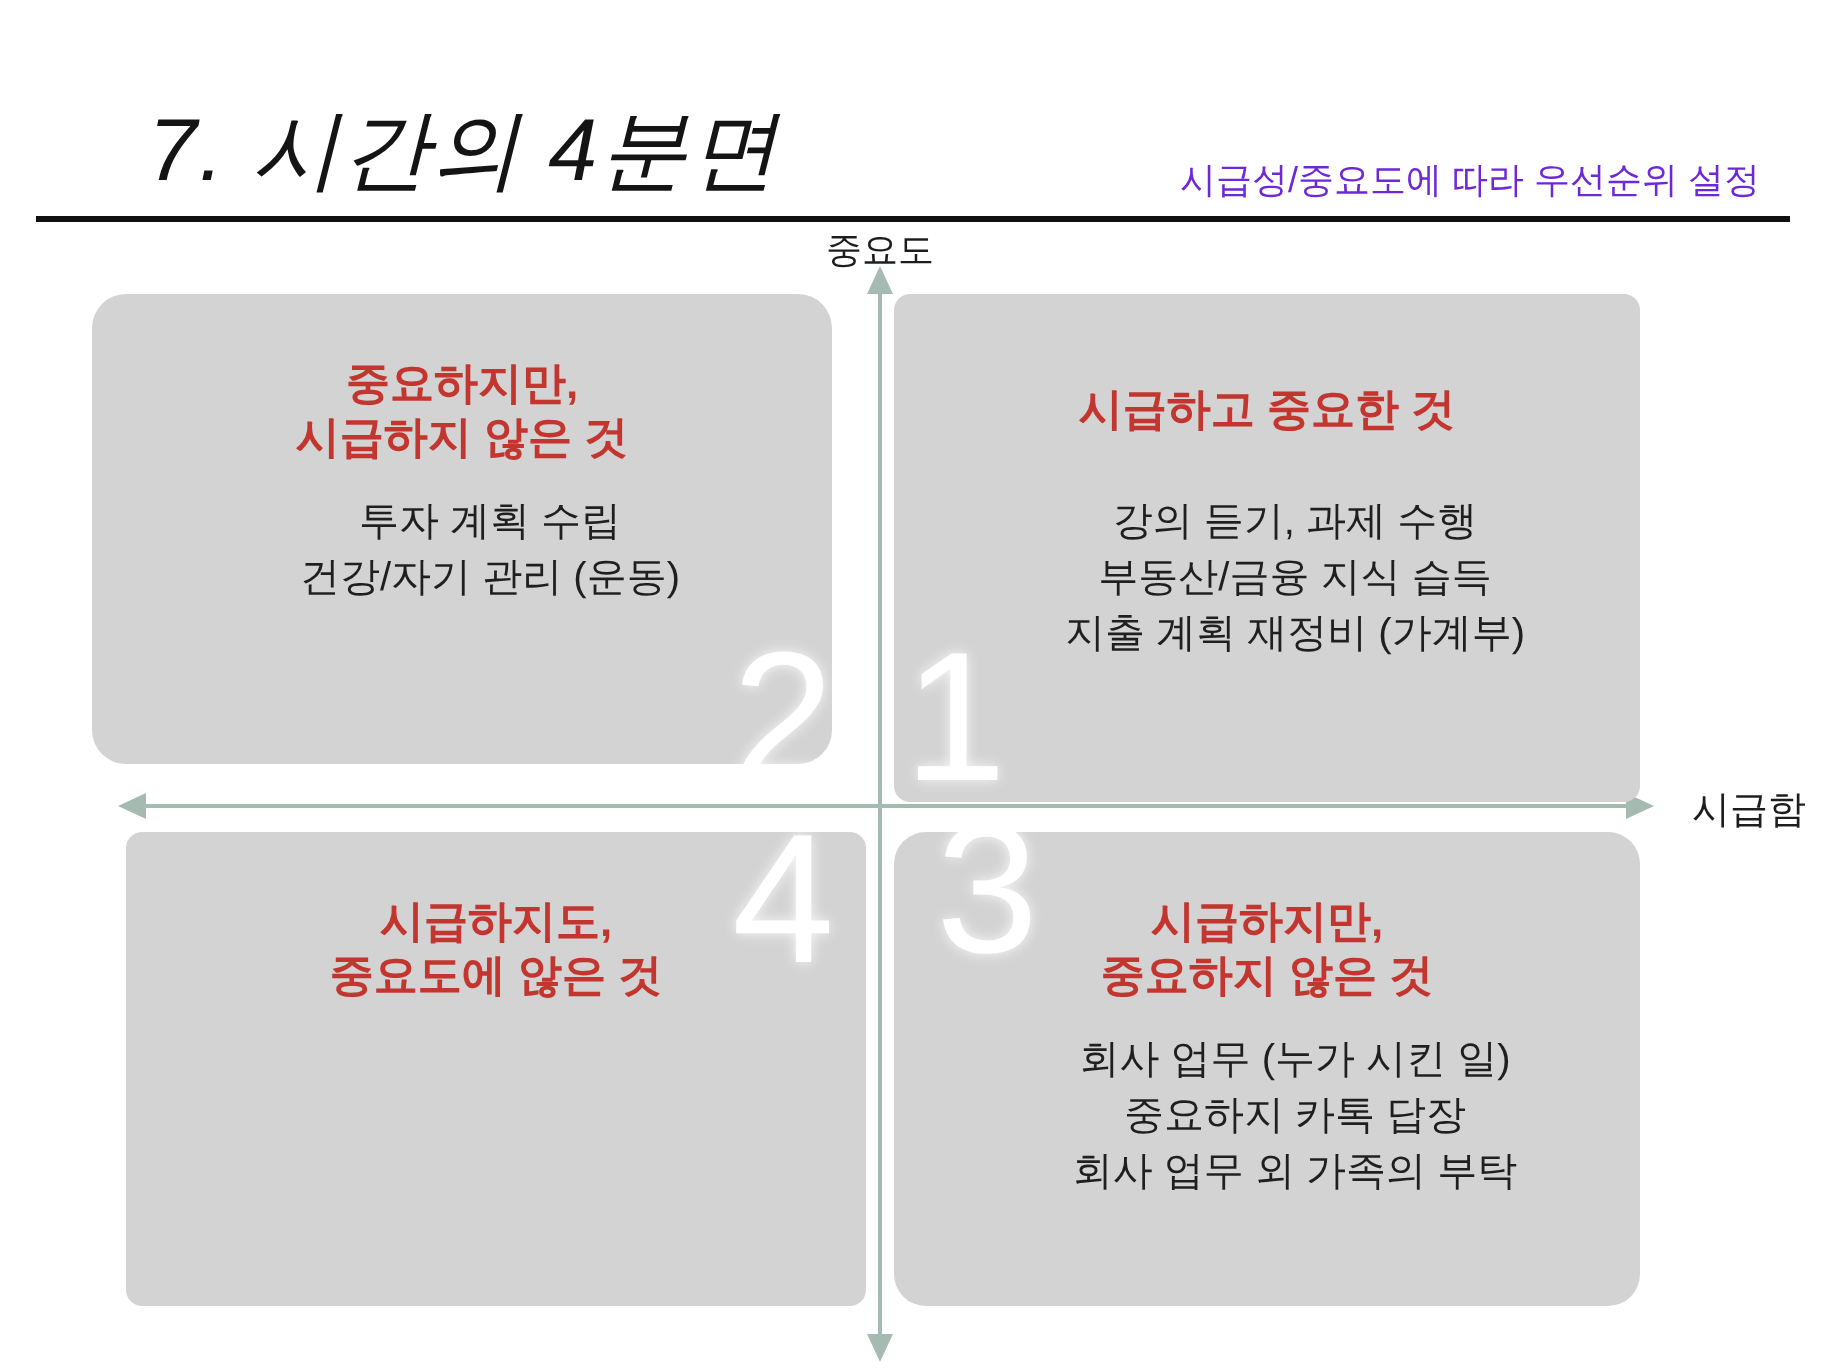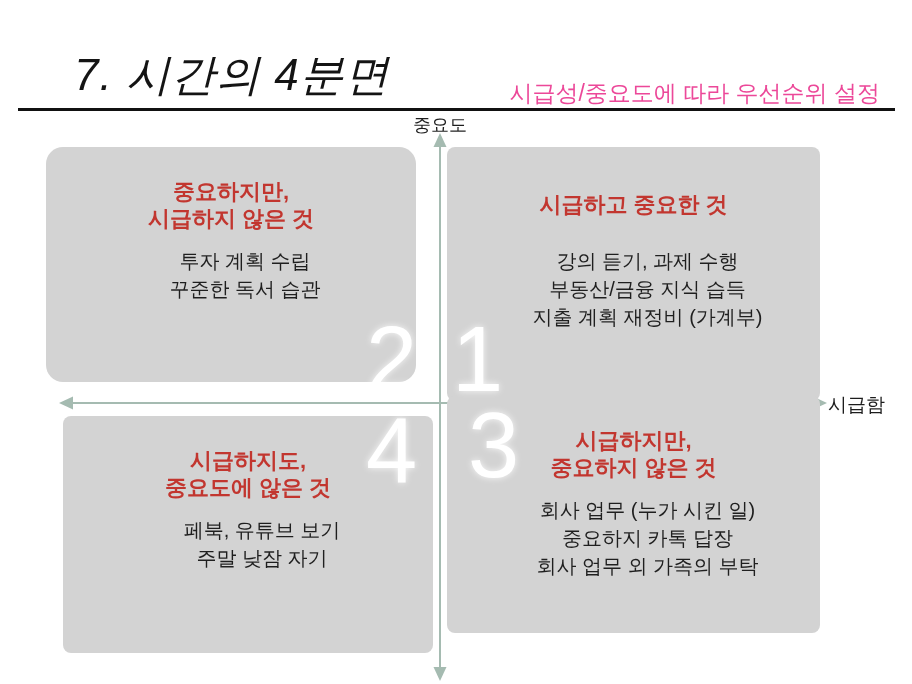--- a/index.html
+++ b/index.html
@@ -10,47 +10,47 @@
     overflow:hidden;
     font-family:"Liberation Sans","DejaVu Sans",sans-serif;
   }
   .slide-title{
     position:absolute;left:74px;top:46px;
     font-size:44px;font-weight:500;color:#141414;
     letter-spacing:1px;white-space:nowrap;font-style:italic;
   }
   .slide-subtitle{
     position:absolute;right:32px;top:78px;
-    font-size:23px;color:#ec4899;white-space:nowrap;
+    font-size:18px;color:#6d28d9;white-space:nowrap;
   }
   .title-rule{
     position:absolute;left:18px;top:108px;
     width:877px;height:3px;background:#111;
   }
   .v-axis-label{
     position:absolute;left:390px;top:113px;width:100px;
     text-align:center;font-size:18px;color:#1d1d1d;
   }
   .h-axis-label{
-    position:absolute;left:812px;top:392px;
+    position:absolute;left:830px;top:392px;
     font-size:19px;color:#1d1d1d;white-space:nowrap;margin-left:16px;
   }
   .axes-svg{position:absolute;left:0;top:0;width:912px;height:684px;pointer-events:none;}
   .qbox{
     position:absolute;
     background:#d3d3d3;
     border-radius:8px;
     box-sizing:border-box;
     padding-top:30px;
     text-align:center;
   }
   .qbox.tl{left:46px;top:147px;width:370px;height:235px;border-radius:17px;}
   .qbox.tr{left:447px;top:147px;width:373px;height:254px;}
   .qbox.bl{left:63px;top:416px;width:370px;height:237px;}
-  .qbox.br{left:447px;top:396px;width:373px;height:237px;}
+  .qbox.br{left:447px;top:416px;width:373px;height:237px;border-radius:16px;}
   .q-title{
     height:56px;display:flex;flex-direction:column;justify-content:center;
     font-size:22px;font-weight:bold;color:#c2362f;line-height:1.25;
   }
   .q-items{
     margin-top:14px;
     font-size:20px;color:#1f1f1f;line-height:1.4;margin-left:28px;
   }
   .qnum{
     position:absolute;
@@ -88,43 +88,39 @@
     </g>
   </svg>
 
   <div class="qbox tl">
     <div class="q-title">
       <div>중요하지만,</div>
       <div>시급하지 않은 것</div>
     </div>
     <div class="q-items">
       <div>투자 계획 수립</div>
-      <div>꾸준한 독서 습관</div>
+      <div>건강/자기 관리 (운동)</div>
     </div>
   </div>
 
   <div class="qbox tr">
     <div class="q-title">
       <div>시급하고 중요한 것</div>
     </div>
     <div class="q-items">
       <div>강의 듣기, 과제 수행</div>
       <div>부동산/금융 지식 습득</div>
       <div>지출 계획 재정비 (가계부)</div>
     </div>
   </div>
 
   <div class="qbox bl">
     <div class="q-title">
       <div>시급하지도,</div>
       <div>중요도에 않은 것</div>
-    </div>
-    <div class="q-items">
-      <div>페북, 유튜브 보기</div>
-      <div>주말 낮잠 자기</div>
     </div>
   </div>
 
   <div class="qbox br">
     <div class="q-title">
       <div>시급하지만,</div>
       <div>중요하지 않은 것</div>
     </div>
     <div class="q-items">
       <div>회사 업무 (누가 시킨 일)</div>

